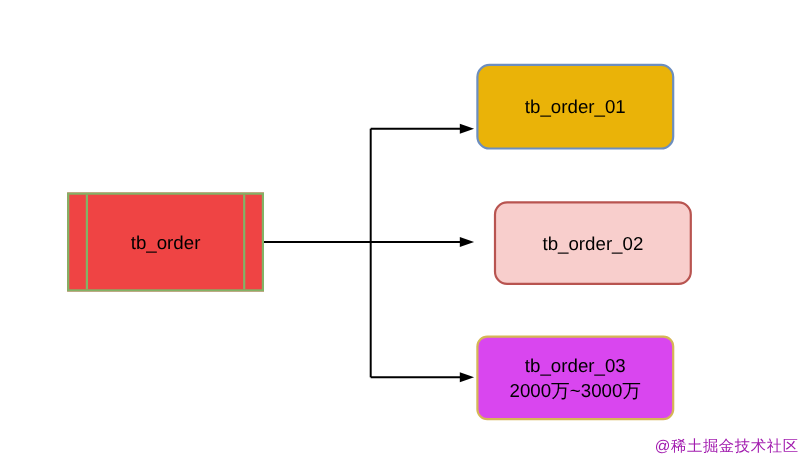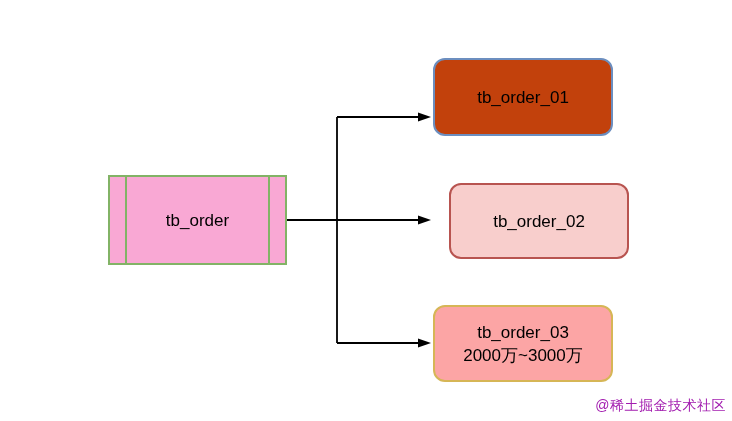--- a/index.html
+++ b/index.html
@@ -81,34 +81,34 @@
       <path d="M337,220 L419,220"></path>
       <path d="M337,343 L419,343"></path>
     </g>
     <g fill="#000000" stroke="none">
       <polygon points="431,117 418,112.5 418,121.5"></polygon>
       <polygon points="431,220 418,215.5 418,224.5"></polygon>
       <polygon points="431,343 418,338.5 418,347.5"></polygon>
     </g>
   </svg>
 
-  <div class="node source-box" style="background: #f9a8d4; border-color: rgb(130, 179, 102); margin-left: 47px;">
+  <div class="node source-box" style="background: #ef4444; border-color: rgb(130, 179, 102);">
     <span class="inner-line left"></span>
     <span class="inner-line right"></span>
     <div>tb_order</div>
   </div>
 
-  <div class="node shard shard-1" style="background: #c2410c; border-color: rgb(108, 142, 191);">
+  <div class="node shard shard-1" style="background: #eab308; border-color: rgb(108, 142, 191);">
     <div>tb_order_01</div>
   </div>
 
   <div class="node shard shard-2" style="background: rgb(248, 206, 204); border-color: rgb(184, 84, 80);">
     <div>tb_order_02</div>
   </div>
 
-  <div class="node shard shard-3" style="background: #fca5a5; border-color: rgb(214, 182, 86);">
+  <div class="node shard shard-3" style="background: #d946ef; border-color: rgb(214, 182, 86); border-radius: 10px;">
     <div>tb_order_03</div>
     <div>2000万~3000万</div>
   </div>
 
   <div class="watermark">@稀土掘金技术社区</div>
 
 </div>
 
 </body></html>

